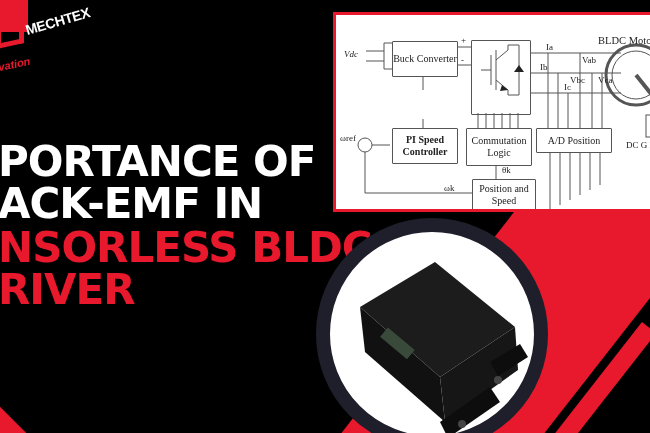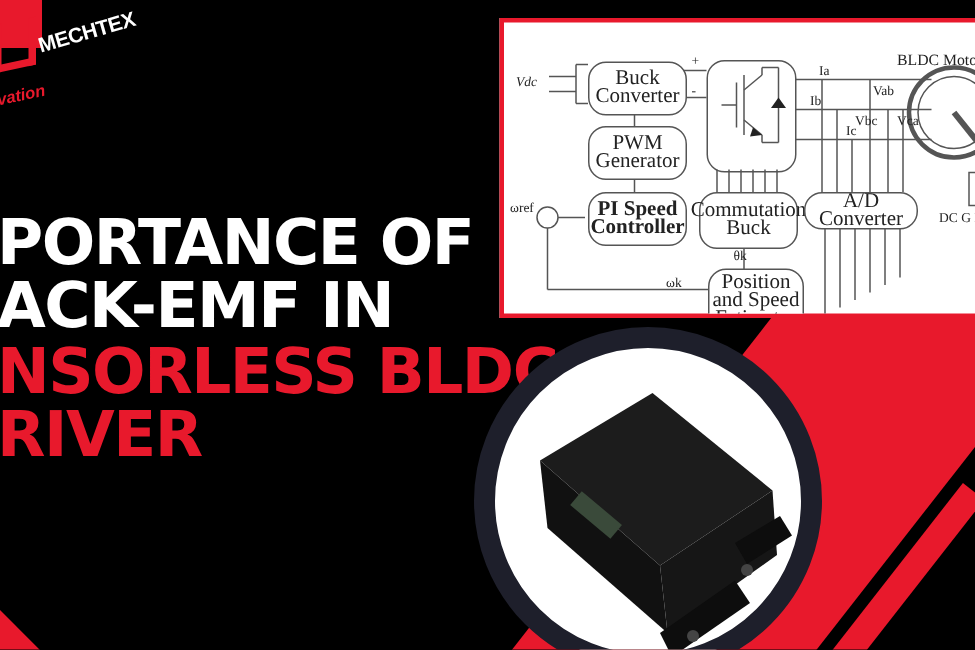--- a/index.html
+++ b/index.html
@@ -7,21 +7,21 @@
   .abs{position:absolute;}
   .stripe{position:absolute;background:#e8192c;}
   .logo-block{left:-6px;top:-8px;width:34px;height:40px;background:#e8192c;}
   .logo-u{left:-4px;top:14px;width:28px;height:32px;border:5px solid #e8192c;border-top:none;box-sizing:border-box;transform:skewY(-12deg);}
   .brand{left:28px;top:22px;color:#fff;font-weight:bold;font-size:14px;transform:rotate(-16deg);transform-origin:left bottom;letter-spacing:-0.3px;}
   .tagline{left:-2px;top:58px;color:#e8192c;font-size:11px;font-style:italic;font-weight:bold;transform:rotate(-12deg);}
   .headline{position:absolute;left:-20px;font-weight:900;font-size:42px;line-height:44px;letter-spacing:-1px;font-family:"DejaVu Sans",sans-serif;white-space:nowrap;}
   .white{color:#fff;}
   .red{color:#e8192c;}
   .diagram{left:333px;top:12px;width:330px;height:200px;background:#fff;border:3px solid #e8192c;box-sizing:border-box;overflow:hidden;font-family:"Liberation Serif",serif;color:#222;}
-  .blk{position:absolute;border:1.2px solid #555;border-radius:12px;background:#fff;font-size:14px;text-align:center;line-height:12px;display:flex;align-items:center;justify-content:center;}
+  .blk{position:absolute;border:1.2px solid #555;border-radius:1px;background:#fff;font-size:10px;text-align:center;line-height:12px;display:flex;align-items:center;justify-content:center;}
   .lbl{position:absolute;font-size:9px;}
   .circle-frame{left:316px;top:218px;width:232px;height:232px;border-radius:50%;background:#fff;border:14px solid #1e1f2b;box-sizing:border-box;}
 </style>
 </head>
 <body>
 
 <div class="stripe" style="left:420px;top:150px;width:160px;height:420px;transform:rotate(38deg);transform-origin:center;"></div>
 <div class="stripe" style="left:560px;top:300px;width:18px;height:260px;transform:rotate(38deg);"></div>
 <div class="stripe" style="left:-20px;top:415px;width:40px;height:40px;transform:rotate(45deg);"></div>
 
@@ -96,33 +96,32 @@
         <line x1="172" y1="75" x2="172" y2="80"></line>
       <line x1="183" y1="30" x2="183" y2="80"></line>
         <line x1="172" y1="30" x2="183" y2="30"></line>
         <line x1="172" y1="80" x2="183" y2="80"></line>
     </g>
     <polygon points="178,57 188,57 183,50" fill="#222"></polygon>
     <polygon points="166,70 172,75 164,76" fill="#222"></polygon>
   </svg>
 
   <div class="blk" style="left:56px;top:26px;width:64px;height:34px;">Buck Converter</div>
-  <div class="blk" style="left:56px;top:69px;width:64px;height:34px;">PWM Generator</div>
   <div class="blk" style="left:56px;top:113px;width:64px;height:34px;font-weight:bold;">PI Speed Controller</div>
   <div class="blk" style="left:135px;top:25px;width:58px;height:73px;background:transparent;"></div>
-  <div class="blk" style="left:130px;top:113px;width:64px;height:36px;">Commutation Buck</div>
-  <div class="blk" style="left:200px;top:113px;width:74px;height:23px;">A/D Converter</div>
+  <div class="blk" style="left:130px;top:113px;width:64px;height:36px;">Commutation Logic</div>
+  <div class="blk" style="left:200px;top:113px;width:74px;height:23px;">A/D Position</div>
   <div class="blk" style="left:136px;top:164px;width:62px;height:42px;">Position and Speed Estimator</div>
 
   <div class="lbl" style="left:262px;top:20px;font-size:10.5px;white-space:nowrap;">BLDC Motor</div>
   <div class="lbl" style="left:290px;top:125px;width:40px;font-size:9px;">DC G L</div>
   <div class="lbl" style="left:8px;top:34px;font-style:italic;">Vdc</div>
   <div class="lbl" style="left:4px;top:118px;">ωref</div>
   <div class="lbl" style="left:108px;top:168px;">ωk</div>
-  <div class="lbl" style="left:153px;top:150px;">θk</div>
+  <div class="lbl" style="left:166px;top:150px;">θk</div>
   <div class="lbl" style="left:210px;top:27px;">Ia</div>
   <div class="lbl" style="left:204px;top:47px;">Ib</div>
   <div class="lbl" style="left:196px;top:67px;padding-left:32px;">Ic</div>
   <div class="lbl" style="left:246px;top:40px;">Vab</div>
   <div class="lbl" style="left:234px;top:60px;">Vbc</div>
   <div class="lbl" style="left:262px;top:60px;">Vca</div>
   <div class="lbl" style="left:125px;top:20px;">+</div>
   <div class="lbl" style="left:125px;top:40px;">-</div>
 </div>
 

